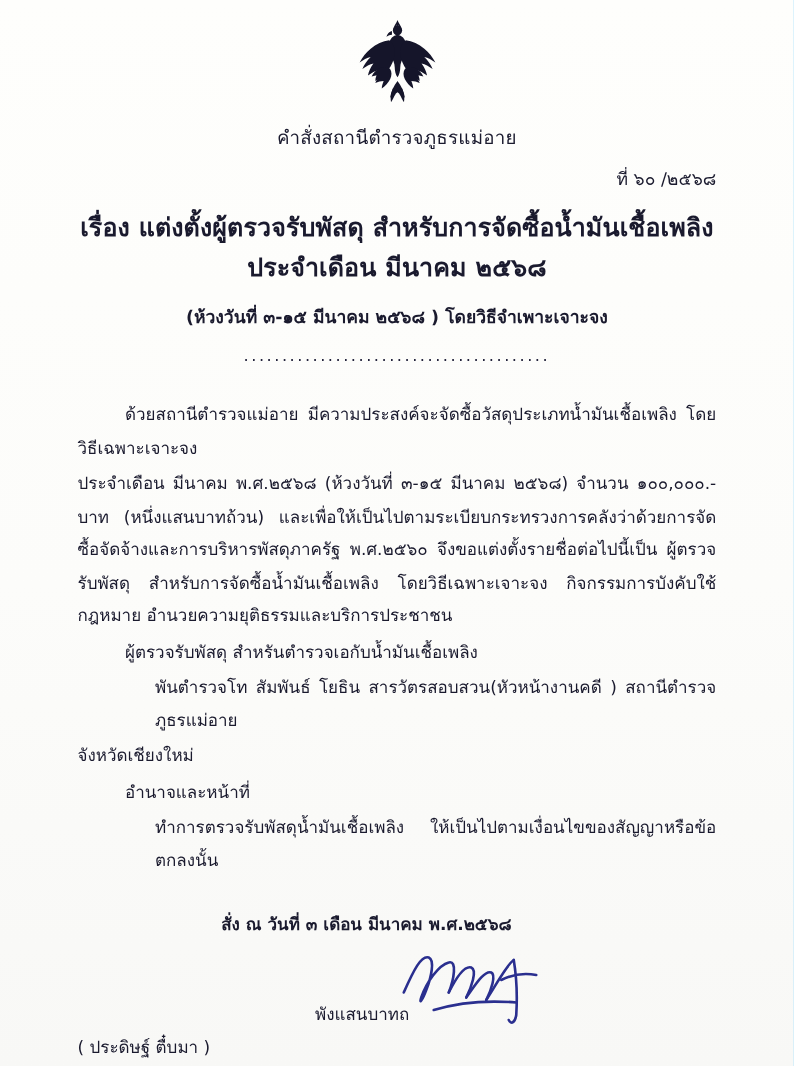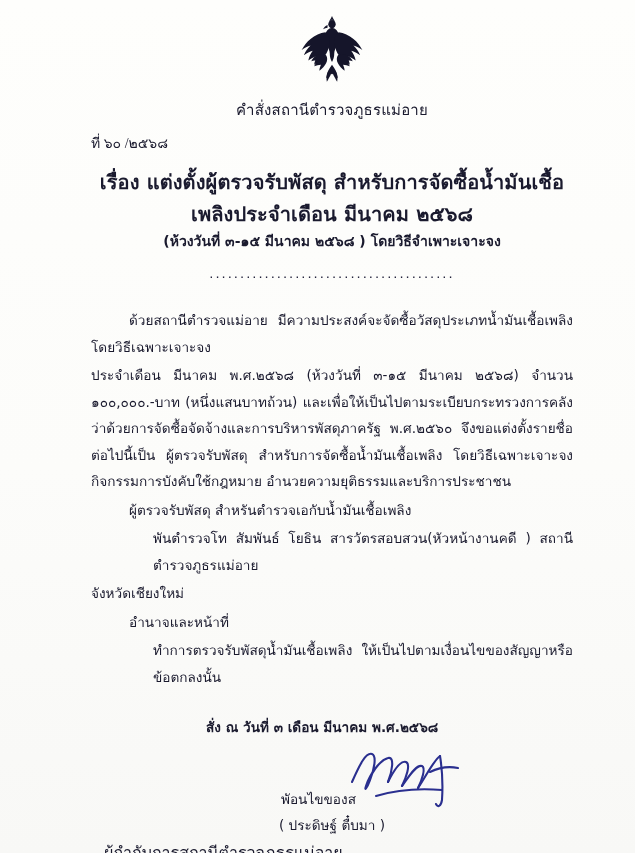--- a/index.html
+++ b/index.html
@@ -14,21 +14,20 @@
     font-family: "DejaVu Sans", sans-serif;
     color: #1a1a2e;
     position: relative;
     overflow: hidden;
   }
   .page {
     position: relative;
     width: 635px;
     height: 853px;
     background: #7dd3fc;
-    padding-left: 29px;
   }
   
   .paper-tint {
     position: absolute;
     inset: 0;
     background: linear-gradient(180deg, #fefefc 0%, #fcfcfa 55%, #f8f8f6 100%);
     pointer-events: none;
   }
   .content {
     position: relative;
@@ -50,36 +49,35 @@
   .emblem svg { display: block; }
 
   
   .doc-title {
     text-align: center;
     font-size: 15px;
     margin-top: 12px;
     letter-spacing: .2px;
   }
   .doc-number {
-    text-align: left;
+    text-align: right;
     font-size: 14px;
     margin-top: 10px;
-    font-family: Liberation Serif, serif;
   }
   .doc-subject {
     text-align: center;
     font-size: 20px;
     margin-top: 12px;
     font-weight: bold;
     letter-spacing: .1px;
   }
   .doc-subject2 {
     text-align: center;
     font-size: 14px;
-    margin-top: 0;
+    margin-top: 12px;
     font-weight: bold;
   }
   .divider-dots {
     text-align: center;
     font-size: 13px;
     letter-spacing: 2px;
     margin-top: 14px;
     color: #22223b;
   }
 
@@ -124,21 +122,20 @@
     position: absolute;
     left: 190px;
     top: 38px;
     font-size: 13.6px;
   }
   .sign-name {
     position: absolute;
     left: 0;
     top: 64px;
     width: 100%;
-    text-align: center;
     font-size: 13.6px;
   }
   .sign-pos1 {
     position: absolute;
     left: 13px;
     top: 90px;
     width: 100%;
     text-align: left;
     font-size: 16px;
   }
@@ -207,20 +204,20 @@
         <g fill="none" stroke="#2a2f8f" stroke-width="2.1" stroke-linecap="round" stroke-linejoin="round">
           <path d="M6 44 C14 26, 20 14, 26 16 C31 18, 28 32, 24 42 C21 50, 18 54, 20 48 C24 36, 34 22, 42 20 C49 18, 46 34, 42 44"></path>
           <path d="M42 44 C46 36, 54 22, 60 24 C65 26, 60 40, 56 48"></path>
           <path d="M56 48 C62 40, 70 26, 76 28 C80 30, 76 42, 72 50"></path>
           <path d="M72 50 C80 38, 88 22, 94 18"></path>
           <path d="M94 18 C96 30, 97 46, 96 62 C95 68, 92 70, 90 66"></path>
           <path d="M84 34 C92 30, 102 28, 112 30"></path>
           <path d="M30 58 C50 52, 72 50, 96 52"></path>
         </g>
       </svg>
-      <div class="sign-rank">พัอนไขของส</div>
+      <div class="sign-rank">พังแสนบาทถ</div>
       <div class="sign-name">( ประดิษฐ์  ตื๋บมา )</div>
       <div class="sign-pos1">ผู้กำกับการสถานีตำรวจภูธรแม่อาย</div>
 
     </div>
 
   </div>
 </div>
 
 </body></html>

